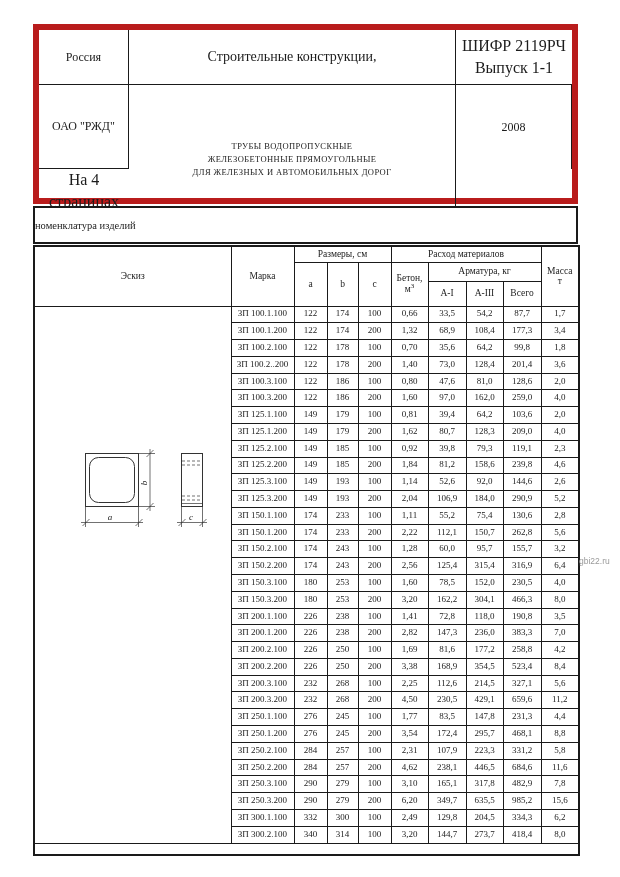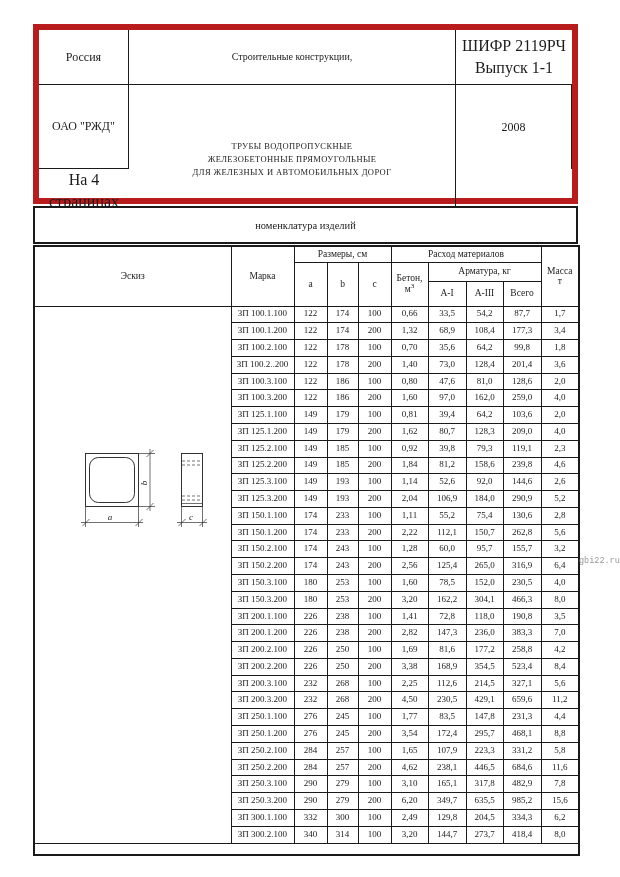--- a/index.html
+++ b/index.html
@@ -25,29 +25,29 @@
   }
   .hd-cell{
     border-right:1.5px solid #1a1a1a;
     border-bottom:1.5px solid #1a1a1a;
     display:flex;flex-direction:column;align-items:center;justify-content:center;
     text-align:center;line-height:1.35;
   }
   .hd-cell.no-r{border-right:none;}
   .hd-cell.no-b{border-bottom:none;}
   .cell-country,.cell-company,.cell-year{font-size:12px;}
-  .cell-subject{font-size:10px;}
+  .cell-subject{font-size:14px;}
   .cell-main-title{grid-column:2;grid-row:2/4;font-size:8.5px;letter-spacing:.4px;line-height:1.5;}
   .cell-cipher,.cell-replaces,.cell-pages{font-size:16px;}
 
   
   .nom-box{
     position:absolute;left:33px;top:206px;width:545px;height:38px;
     border:2px solid #1a1a1a;box-sizing:border-box;
-    display:flex;align-items:center;justify-content:center;
+    display:flex;align-items:center;justify-content:flex-start;
     font-size:10.5px;background:#fff;
   }
 
   
   table.main{
     position:absolute;left:33px;top:245px;
     border-collapse:collapse;
     border:2px solid #1a1a1a;
     table-layout:fixed;
     background:#fff;
@@ -66,21 +66,21 @@
   table.main thead th{font-size:9.5px;}
   thead tr.hr1{height:16px;}
   thead tr.hr2{height:19px;}
   thead tr.hr3{height:25px;}
   tbody tr{height:16.75px;}
   tfoot tr{height:12px;}
   td.sketch-cell{vertical-align:top;padding:0;}
   sup{font-size:7px;}
   .wm{
     position:absolute;left:579px;top:556px;
-    font-family:Liberation Mono, monospace;
+    font-family:Liberation Sans, sans-serif;
     font-size:8.5px;color:#9a9a9a;
   }
 </style>
 </head>
 <body>
 
 <div class="page">
 
   <div class="stamp">
     <div class="hd-cell cell-country">
@@ -369,21 +369,21 @@
           <td>155,7</td>
           <td>3,2</td>
         </tr>
         <tr>
           <td>ЗП 150.2.200</td>
           <td>174</td>
           <td>243</td>
           <td>200</td>
           <td>2,56</td>
           <td>125,4</td>
-          <td>265,0</td>
+          <td>315,4</td>
           <td>316,9</td>
           <td>6,4</td>
         </tr>
         <tr>
           <td>ЗП 150.3.100</td>
           <td>180</td>
           <td>253</td>
           <td>100</td>
           <td>1,60</td>
           <td>78,5</td>
@@ -488,21 +488,21 @@
           <td>172,4</td>
           <td>295,7</td>
           <td>468,1</td>
           <td>8,8</td>
         </tr>
         <tr>
           <td>ЗП 250.2.100</td>
           <td>284</td>
           <td>257</td>
           <td>100</td>
-          <td>1,65</td>
+          <td>2,31</td>
           <td>107,9</td>
           <td>223,3</td>
           <td>331,2</td>
           <td>5,8</td>
         </tr>
         <tr>
           <td>ЗП 250.2.200</td>
           <td>284</td>
           <td>257</td>
           <td>200</td>

